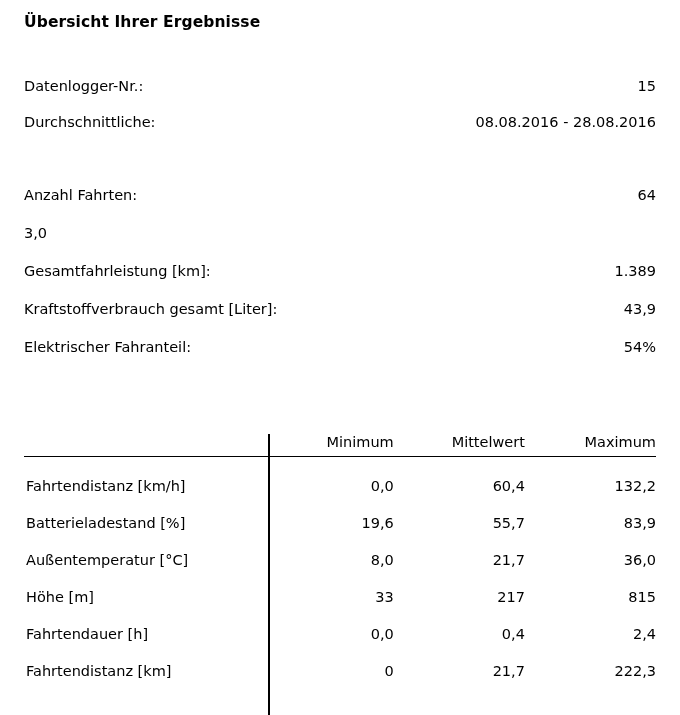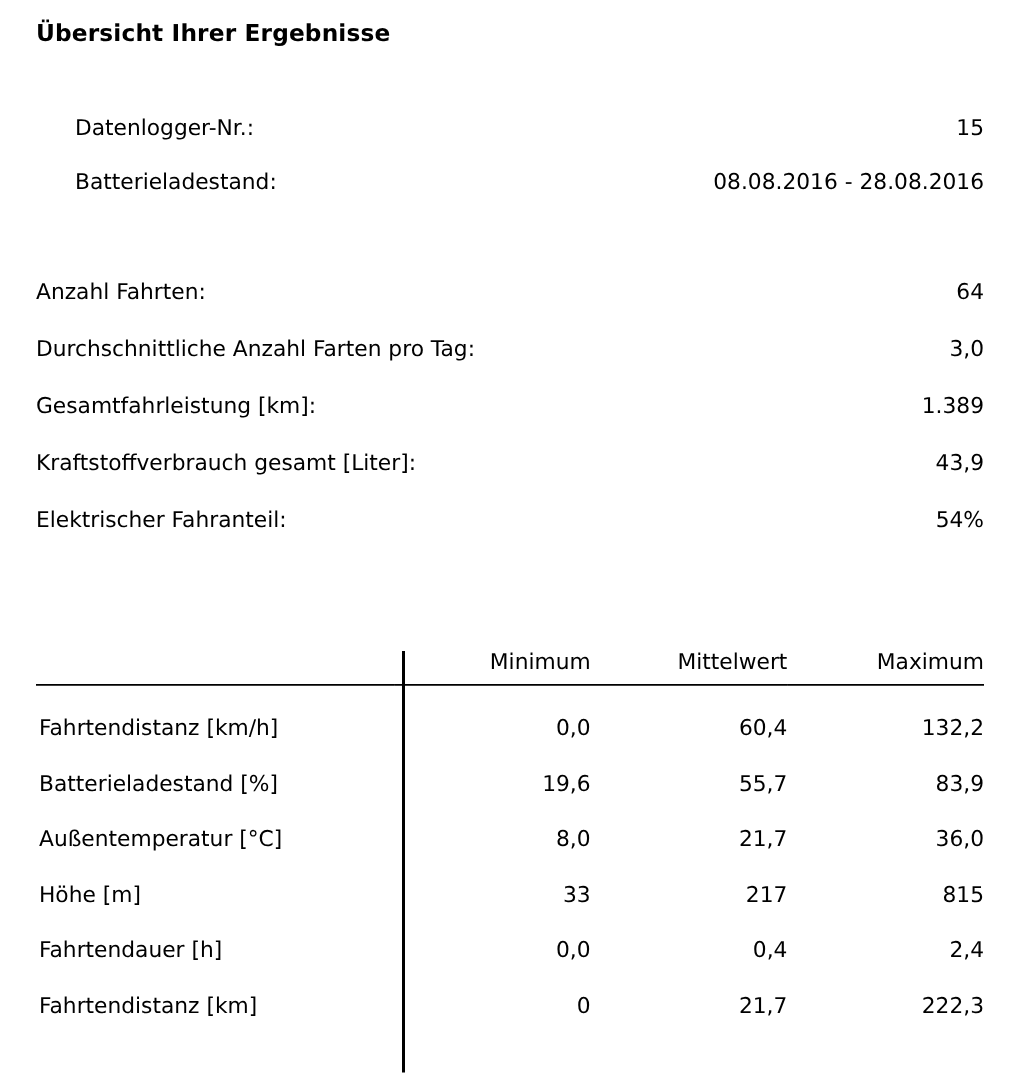--- a/index.html
+++ b/index.html
@@ -27,21 +27,20 @@
     font-size: 15.5px;
     font-weight: bold;
     margin: 0;
     padding-top: 13px;
     letter-spacing: 0.1px;
   }
 
   
   .meta-block {
     margin-top: 47px;
-    margin-left: 26px;
   }
   .row {
     display: flex;
     align-items: baseline;
     justify-content: space-between;
     height: 36px;
   }
   .row .label {
     white-space: nowrap;
   }
@@ -114,32 +113,31 @@
 <div class="page">
 
   <h1 class="doc-title">Übersicht Ihrer Ergebnisse</h1>
 
   <div class="meta-block">
     <div class="row">
       <span class="label">Datenlogger-Nr.:</span>
       <span class="value">15</span>
     </div>
     <div class="row">
-      <span class="label">Batterieladestand:</span>
+      <span class="label">Durchschnittliche:</span>
       <span class="value">08.08.2016 - 28.08.2016</span>
     </div>
   </div>
 
   <div class="summary-block">
     <div class="row">
       <span class="label">Anzahl Fahrten:</span>
       <span class="value">64</span>
     </div>
     <div class="row">
-      <span class="label">Durchschnittliche Anzahl Farten pro Tag:</span>
       <span class="value">3,0</span>
     </div>
     <div class="row">
       <span class="label">Gesamtfahrleistung [km]:</span>
       <span class="value">1.389</span>
     </div>
     <div class="row">
       <span class="label">Kraftstoffverbrauch gesamt [Liter]:</span>
       <span class="value">43,9</span>
     </div>

